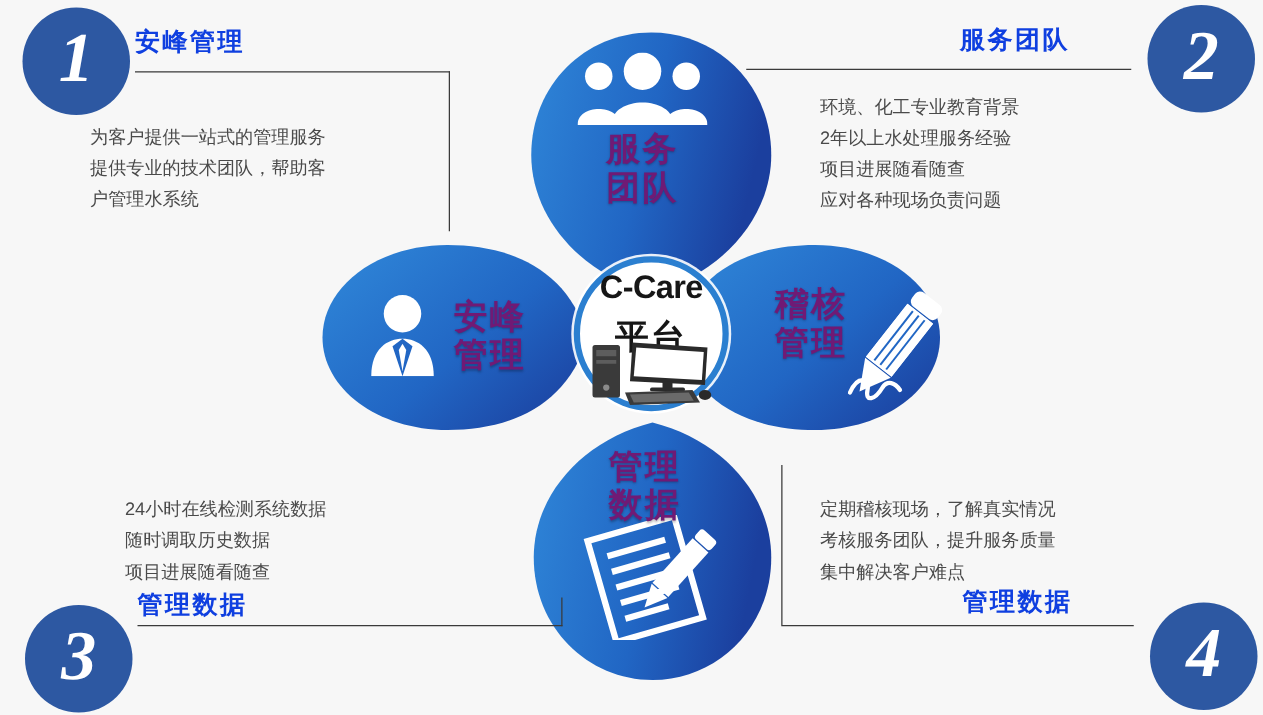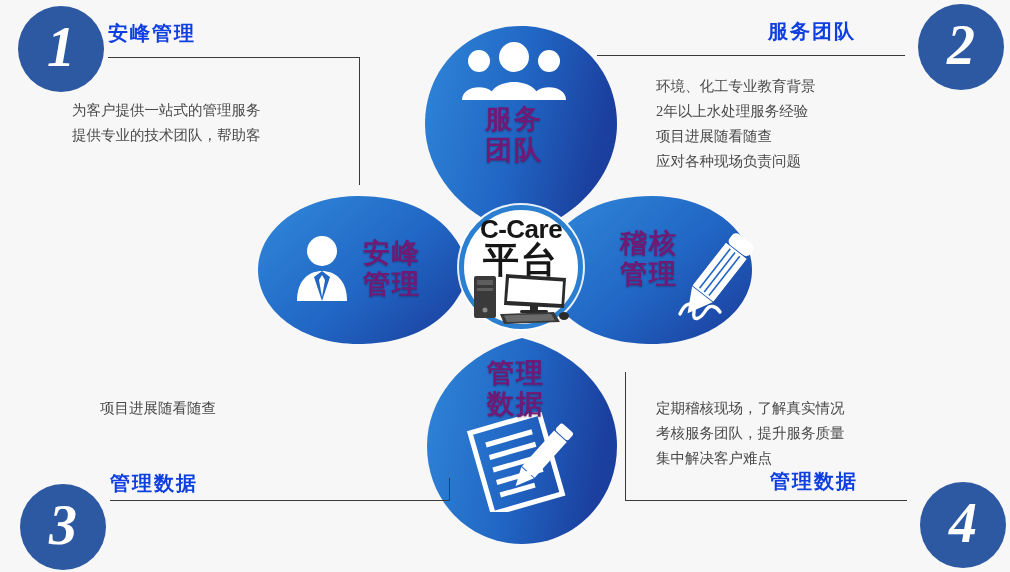--- a/index.html
+++ b/index.html
@@ -39,21 +39,20 @@
   #head-2{left:768px;top:18px;}
   #head-3{left:110px;top:470px;}
   #head-4{left:770px;top:468px;}
 
   
   .qbody{
     position:absolute;
     color:#4a4a4a;
     font-size:14.5px;line-height:25px;
     white-space:nowrap;
-    font-family:Liberation Serif, serif;
   }
   .qbody div{white-space:nowrap;}
   #body-1{left:72px;top:98px;}
   #body-2{left:656px;top:74px;}
   #body-3{left:100px;top:396px;}
   #body-4{left:656px;top:396px;}
 
   
   .line{position:absolute;background:#3a3a3a;}
   .line.h{height:1px;}
@@ -87,21 +86,21 @@
     box-sizing:border-box;
     box-shadow:0 0 0 2px rgba(255,255,255,.9);
   }
   #hub-text{
     position:absolute;left:459px;top:216px;width:124px;
     text-align:center;color:#161616;
     font-weight:700;line-height:1;
     pointer-events:none;
   }
   #hub-text .l1{font-size:26px;letter-spacing:-.5px;display:block;}
-  #hub-text .l2{font-size:36px;letter-spacing:2px;display:block;margin-top:0;}
+  #hub-text .l2{font-size:27px;letter-spacing:2px;display:block;margin-top:14px;}
   #hub-img{position:absolute;left:472px;top:272px;}
 </style>
 </head>
 <body>
 
 <div id="stage">
 
   <div class="petal" id="petal-top" style="left:425px;top:24px;">
     <svg width="192" height="210" viewBox="0 0 192 210">
       <defs>
@@ -274,28 +273,31 @@
   </div>
 
   <div class="qheading" id="head-1">安峰管理</div>
   <div class="qheading" id="head-2">服务团队</div>
   <div class="qheading" id="head-3">管理数据</div>
   <div class="qheading" id="head-4">管理数据</div>
 
   <div class="qbody" id="body-1">
     <div>为客户提供一站式的管理服务</div>
     <div>提供专业的技术团队，帮助客</div>
+    <div>户管理水系统</div>
   </div>
   <div class="qbody" id="body-2">
     <div>环境、化工专业教育背景</div>
     <div>2年以上水处理服务经验</div>
     <div>项目进展随看随查</div>
     <div>应对各种现场负责问题</div>
   </div>
   <div class="qbody" id="body-3">
+    <div>24小时在线检测系统数据</div>
+    <div>随时调取历史数据</div>
     <div>项目进展随看随查</div>
   </div>
   <div class="qbody" id="body-4">
     <div>定期稽核现场，了解真实情况</div>
     <div>考核服务团队，提升服务质量</div>
     <div>集中解决客户难点</div>
   </div>
 
 </div>
 

